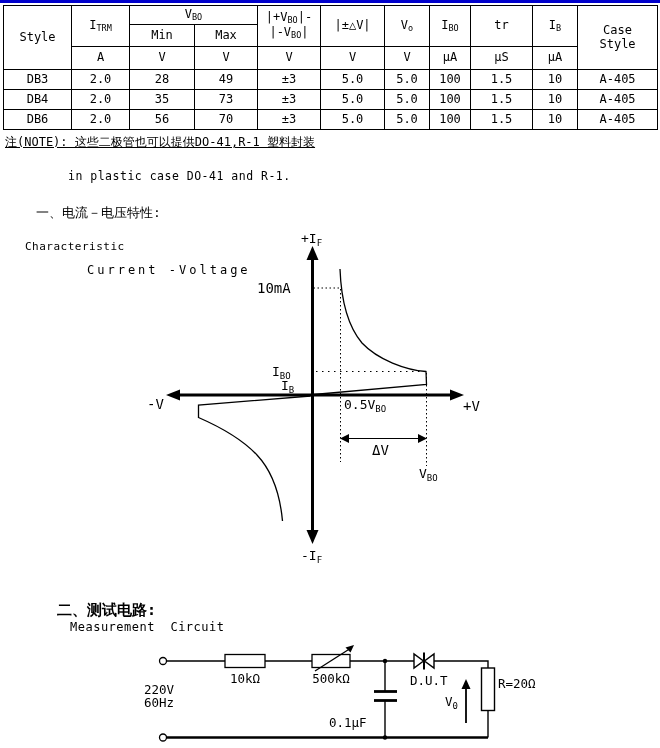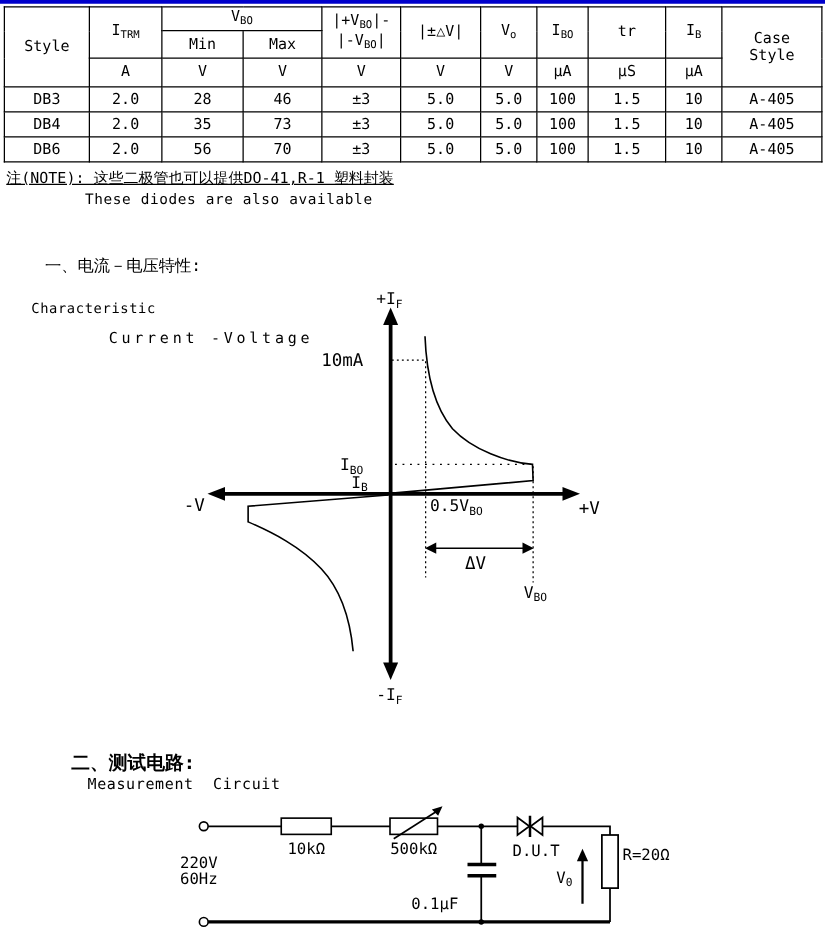--- a/index.html
+++ b/index.html
@@ -71,21 +71,21 @@
       <td>V</td>
       <td>V</td>
       <td>μA</td>
       <td>μS</td>
       <td>μA</td>
     </tr>
     <tr style="height:20px">
       <td>DB3</td>
           <td>2.0</td>
       <td>28</td>
-          <td>46</td>
+          <td>49</td>
       <td>±3</td>
           <td>5.0</td>
       <td>5.0</td>
           <td>100</td>
       <td>1.5</td>
           <td>10</td>
       <td>A-405</td>
     </tr>
     <tr style="height:20px">
       <td>DB4</td>
@@ -110,21 +110,21 @@
       <td>5.0</td>
           <td>100</td>
       <td>1.5</td>
           <td>10</td>
       <td>A-405</td>
     </tr>
   </tbody>
     </table>
 
   <div class="abs txt" style="left:5px;top:134px;font-size:12px;text-decoration:underline;">注(NOTE): 这些二极管也可以提供DO-41,R-1 塑料封装</div>
-  <div class="abs txt" style="left:68px;top:152px;font-size:11.5px;letter-spacing:0.5px;">These diodes are also available</div>
+  <div class="abs txt" style="left:68px;top:169px;font-size:11.5px;letter-spacing:0.5px;">in plastic case DO-41 and R-1.</div>
 
   <div class="abs txt" style="left:36px;top:204px;font-size:13px;">一、电流－电压特性:</div>
   <div class="abs txt" style="left:87px;top:221px;font-size:12px;letter-spacing:3px;margin-top:42px;">Current -Voltage</div>
   <div class="abs txt" style="left:25px;top:240px;font-size:11px;letter-spacing:0.5px;">Characteristic</div>
 
   <svg class="abs" style="left:140px;top:225px;" width="340" height="340" viewBox="140 225 340 340">
 
     <line x1="312.5" y1="259" x2="312.5" y2="532" stroke="#000" stroke-width="3"></line>
     <polygon points="312.5,246 306.5,260 318.5,260" fill="#000"></polygon>
     <polygon points="312.5,544 306.5,530 318.5,530" fill="#000"></polygon>

